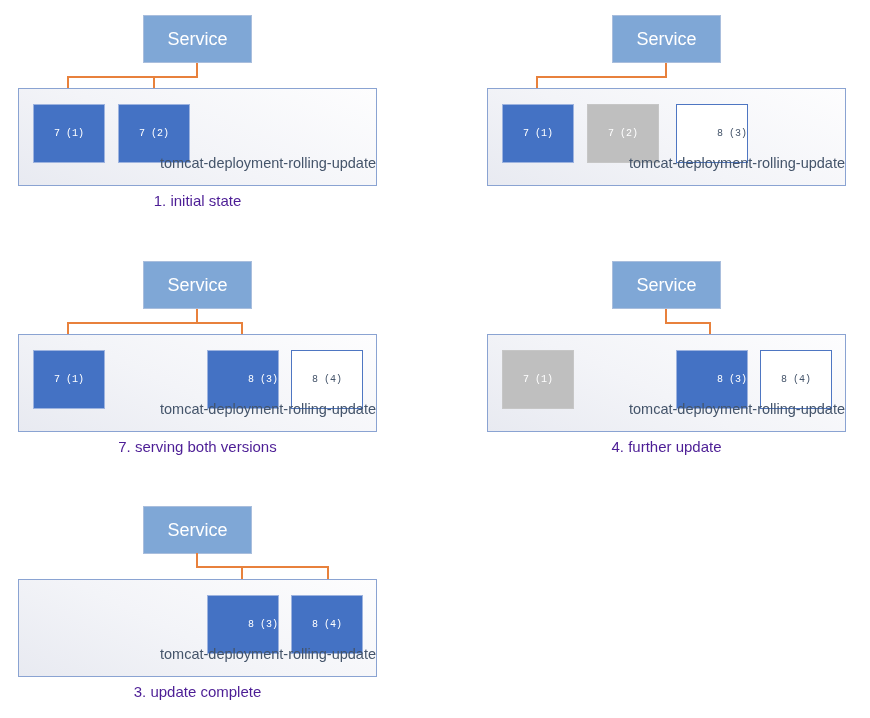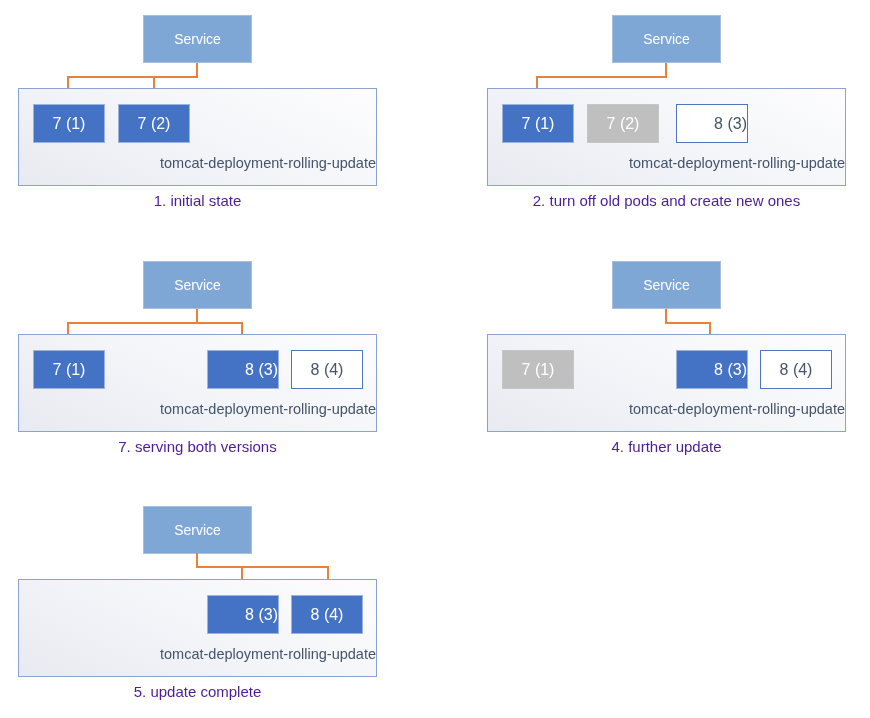--- a/index.html
+++ b/index.html
@@ -6,36 +6,36 @@
   .canvas{
     position:relative;width:870px;height:718px;background:#ffffff;
     font-family:"Liberation Sans",sans-serif;overflow:hidden;
   }
   .panel{position:absolute;width:401px;height:246px;}
 
   .service{
     position:absolute;left:143px;top:15px;width:109px;height:48px;
     background:#7fa7d6;border:1px solid #a9bedd;box-sizing:border-box;
     display:flex;align-items:center;justify-content:center;
-    color:#ffffff;font-size:14px;
+    color:#ffffff;font-size:18px;
   }
 
   .container-box{
     position:absolute;left:18px;top:88px;width:359px;height:98px;
     background:linear-gradient(205deg,#fdfdfe 0%,#f3f4f8 55%,#e8eaf1 100%);
     border:1px solid #8aa3d2;box-sizing:border-box;
   }
   .deployment-label{
     position:absolute;left:0;right:0;top:66px;text-align:right;
     color:#44546a;font-size:14.5px;
   }
 
   .pod{
-    position:absolute;top:15px;width:72px;height:39px;box-sizing:border-box;
-    display:flex;align-items:center;justify-content:center;font-size:16px;
+    position:absolute;top:15px;width:72px;height:59px;box-sizing:border-box;
+    display:flex;align-items:center;justify-content:center;font-size:10px;font-family:Liberation Mono, monospace;
   }
   .pod.active{background:#4472c4;border:1px solid #9db3df;color:#ffffff;}
   .pod.terminated{background:#bfbfbf;border:1px solid #c6c6c6;color:#ffffff;}
   .pod.new{background:#ffffff;border:1.5px solid #4e76c2;color:#44546a;}
   .slot-a{left:14px;} .slot-b{left:99px;align-items:center;} .slot-c{left:188px;justify-content:flex-end;} .slot-d{left:272px;}
 
   .caption{
     position:absolute;left:18px;top:192px;width:359px;text-align:center;
     color:#4c1d95;font-size:15px;
   }
@@ -87,21 +87,20 @@
         <span>7 (1)</span>
       </div>
       <div class="pod terminated slot-b">
         <span>7 (2)</span>
       </div>
       <div class="pod new slot-c">
         <span>8 (3)</span>
       </div>
       <div class="deployment-label">tomcat-deployment-rolling-update</div>
     </div>
-    <div class="caption">2. turn off old pods and create new ones</div>
   </div>
 
   <div class="panel" style="left:0;top:246px;">
     <div class="service">
       <span>Service</span>
     </div>
     <div class="aseg" style="left:196px;top:63px;width:2px;height:15px;"></div>
     <div class="aseg" style="left:67px;top:76px;width:176px;height:2px;"></div>
     <div class="aseg" style="left:67px;top:78px;width:2px;height:14px;"></div>
     <div class="aseg" style="left:241px;top:78px;width:2px;height:14px;"></div>
@@ -157,16 +156,16 @@
     <div class="ahead" style="left:323px;top:92px;"></div>
     <div class="container-box">
       <div class="pod active slot-c">
         <span>8 (3)</span>
       </div>
       <div class="pod active slot-d">
         <span>8 (4)</span>
       </div>
       <div class="deployment-label">tomcat-deployment-rolling-update</div>
     </div>
-    <div class="caption">5. update complete</div>
+    <div class="caption">3. update complete</div>
   </div>
 
 </div>
 
 </body></html>

